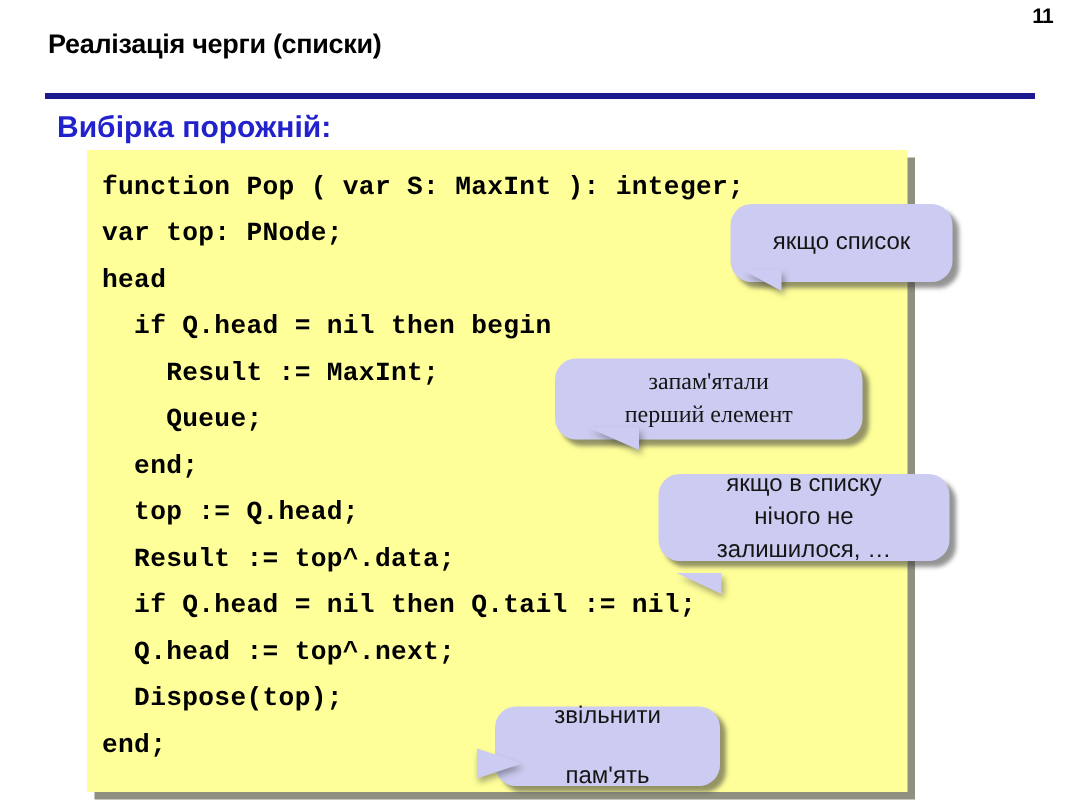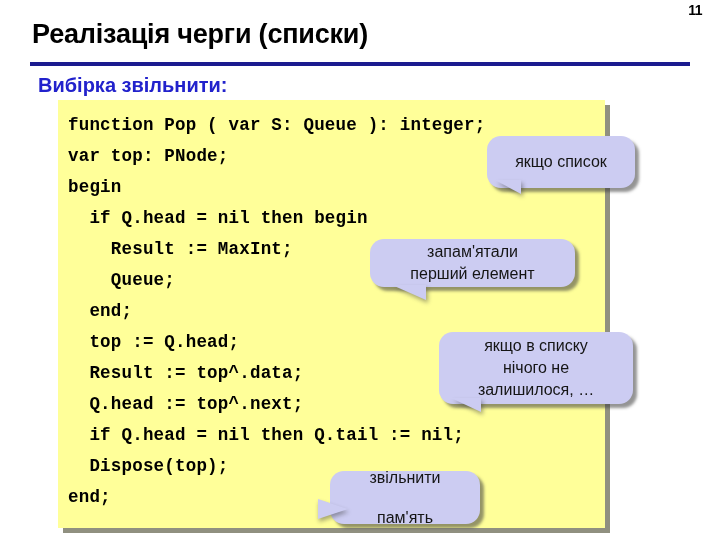--- a/index.html
+++ b/index.html
@@ -31,21 +31,21 @@
     font-weight: bold;
     color: #000000;
     letter-spacing: -0.5px;
   }
 
   
   .slide-title {
     position: absolute;
     left: 32px;
     top: 19px;
-    font-size: 27px;
+    font-size: 18px;
     font-weight: bold;
     color: #000000;
     letter-spacing: -0.2px;
     white-space: nowrap;
   }
 
   .title-rule {
     position: absolute;
     left: 30px;
     top: 62px;
@@ -122,29 +122,29 @@
   }
 
   .c1 { left: 487px; top: 136px; width: 148px; height: 52px; }
   .c1 .tail {
     left: 8px; top: 44px;
     border-width: 0 26px 14px 0;
     border-color: transparent #ccccf2 transparent transparent;
     filter: drop-shadow(2px 3px 2px rgba(60,60,60,0.45));
   }
 
-  .c2 { left: 370px; top: 239px; width: 205px; height: 48px; }
+  .c2 { left: 370px; top: 239px; width: 205px; height: 54px; font-family: Liberation Serif, serif; }
   .c2 .tail {
     left: 22px; top: 46px;
     border-width: 0 34px 15px 0;
     border-color: transparent #ccccf2 transparent transparent;
     filter: drop-shadow(2px 3px 2px rgba(60,60,60,0.45));
   }
 
-  .c3 { left: 439px; top: 332px; width: 194px; height: 72px; }
+  .c3 { left: 439px; top: 316px; width: 194px; height: 58px; }
   .c3 .tail {
     left: 12px; top: 66px;
     border-width: 0 30px 14px 0;
     border-color: transparent #ccccf2 transparent transparent;
     filter: drop-shadow(2px 3px 2px rgba(60,60,60,0.45));
   }
 
   .c4 { left: 330px; top: 471px; width: 150px; height: 53px; gap: 18px; }
   .c4 .tail {
     left: -12px; top: 28px;
@@ -156,35 +156,35 @@
 </head>
 <body>
 
 <div class="slide">
 
   <div class="page-number">11</div>
 
   <div class="slide-title">Реалізація черги (списки)</div>
   <div class="title-rule"></div>
 
-  <div class="subtitle">Вибірка звільнити:</div>
+  <div class="subtitle">Вибірка порожній:</div>
 
   <div class="code-shadow"></div>
   <div class="code-panel">
-    <div class="code-line">function Pop ( var S: Queue ): integer;</div>
+    <div class="code-line">function Pop ( var S: MaxInt ): integer;</div>
     <div class="code-line">var top: PNode;</div>
-    <div class="code-line">begin</div>
+    <div class="code-line">head</div>
     <div class="code-line">  if Q.head = nil then begin</div>
     <div class="code-line">    Result := MaxInt;</div>
     <div class="code-line">    Queue;</div>
     <div class="code-line">  end;</div>
     <div class="code-line">  top := Q.head;</div>
     <div class="code-line">  Result := top^.data;</div>
+    <div class="code-line">  if Q.head = nil then Q.tail := nil;</div>
     <div class="code-line">  Q.head := top^.next;</div>
-    <div class="code-line">  if Q.head = nil then Q.tail := nil;</div>
     <div class="code-line">  Dispose(top);</div>
     <div class="code-line">end;</div>
   </div>
 
   <div class="callout c1">
     <span>якщо список</span>
     <i class="tail"></i>
   </div>
 
   <div class="callout c2">

